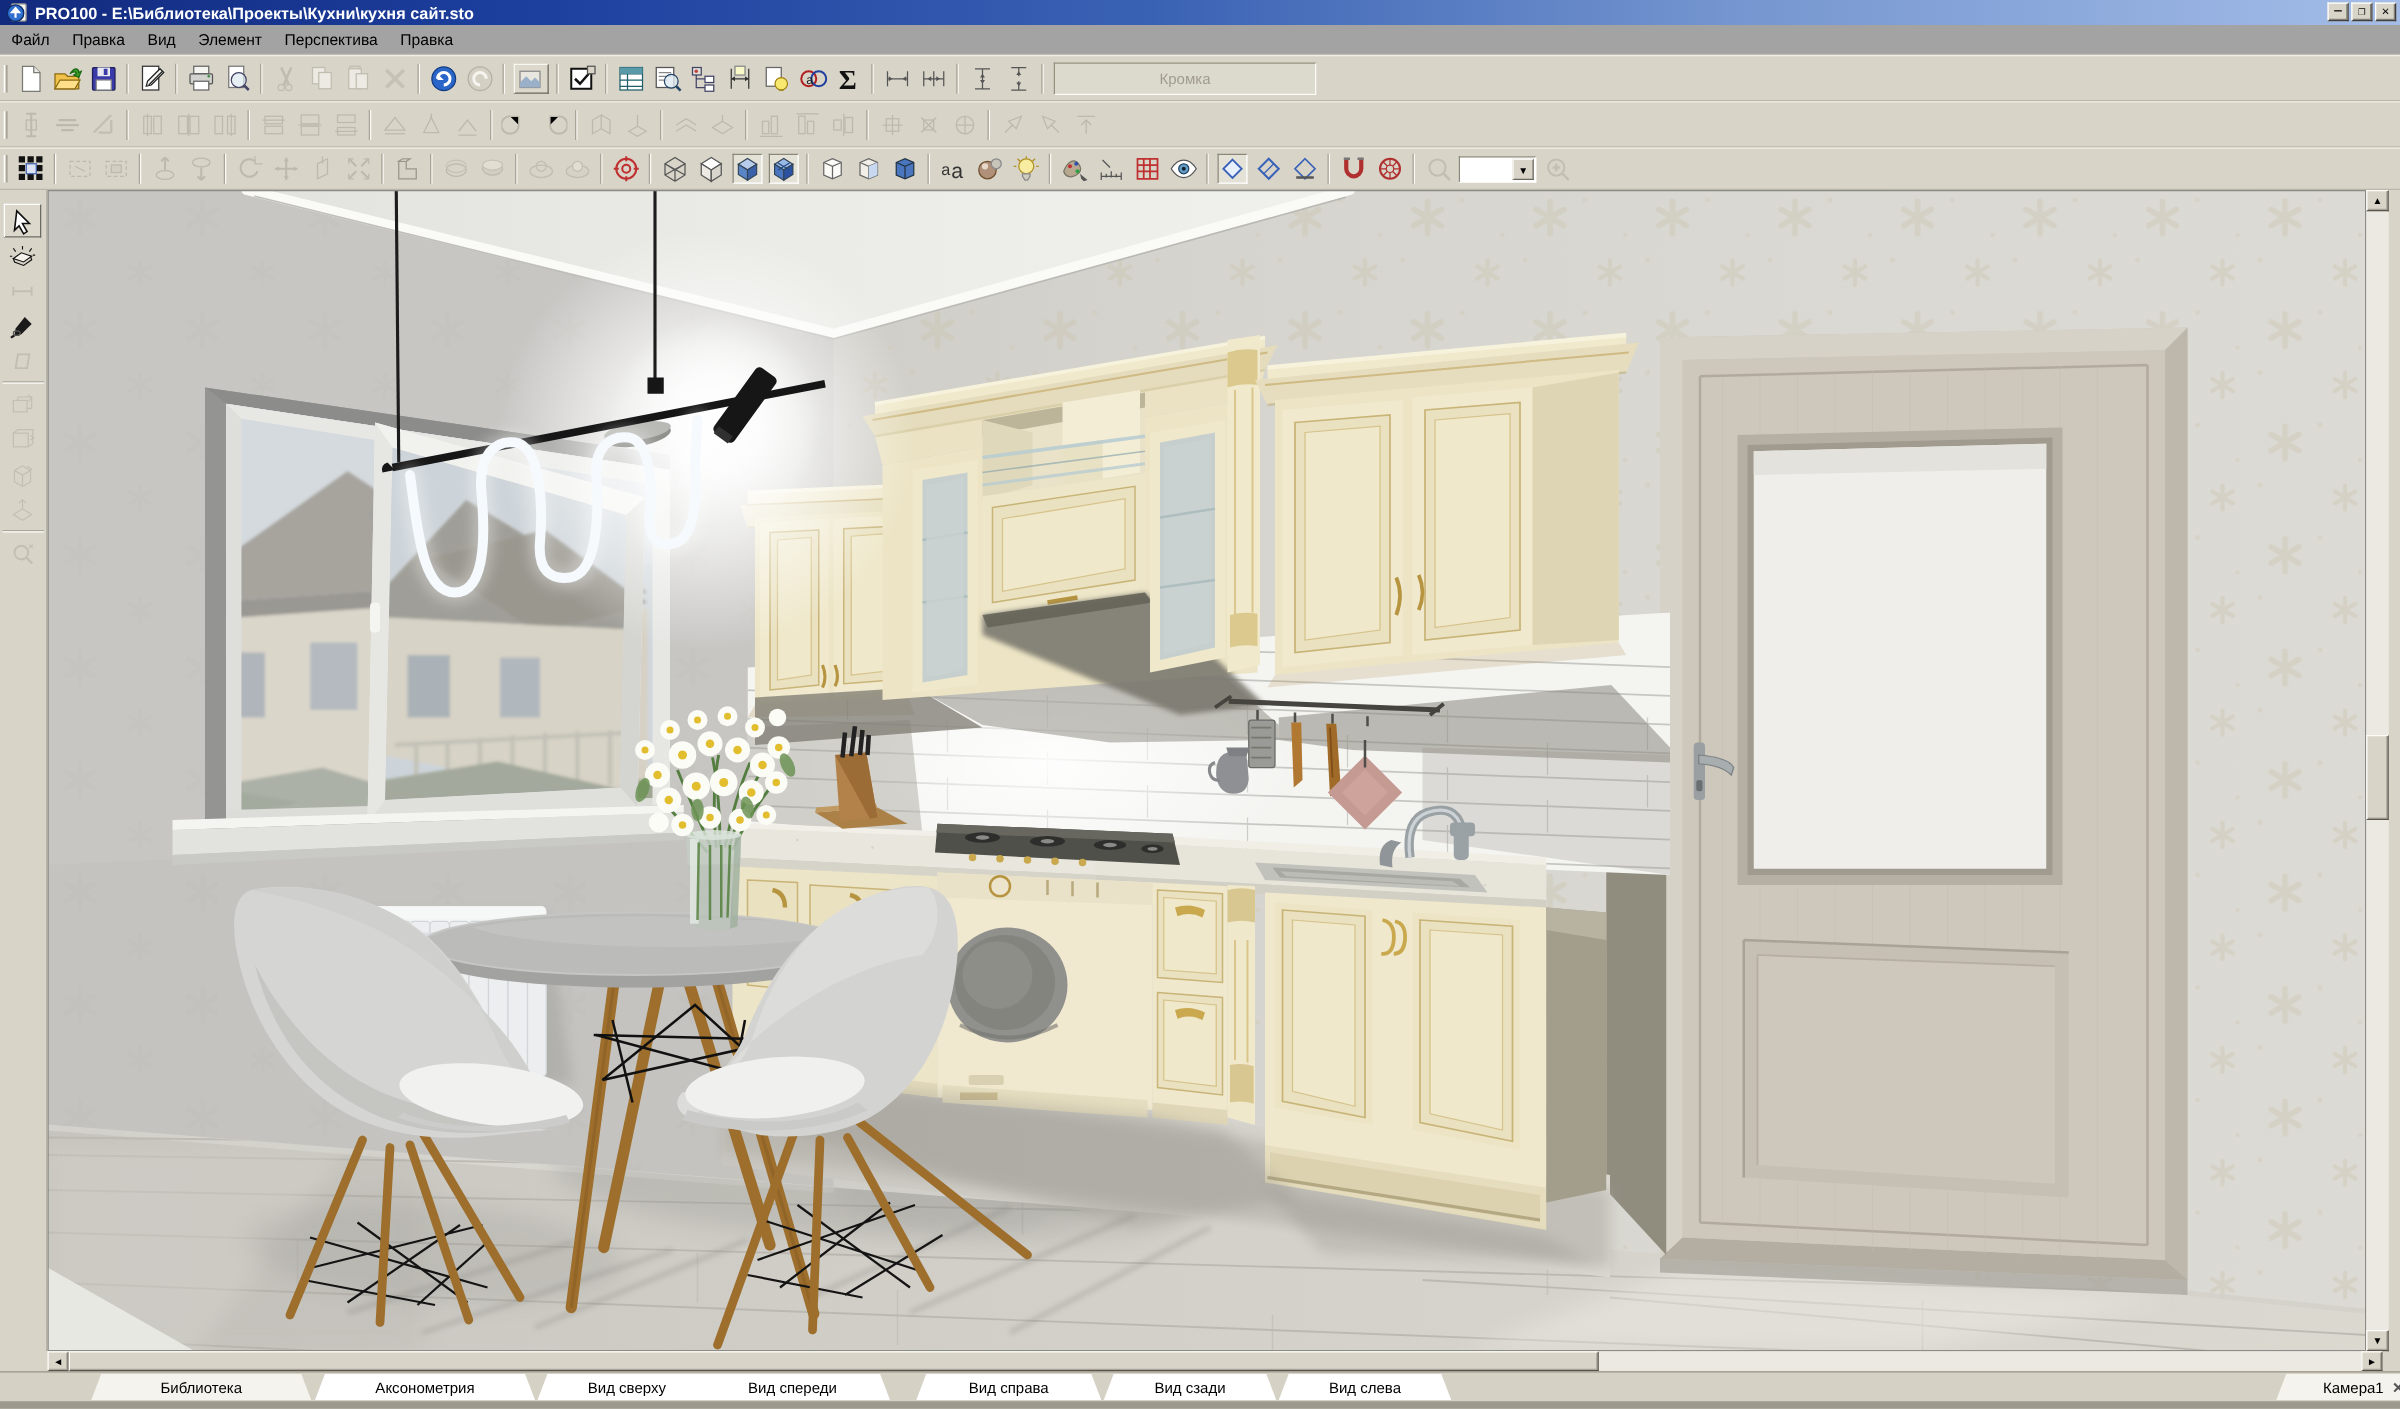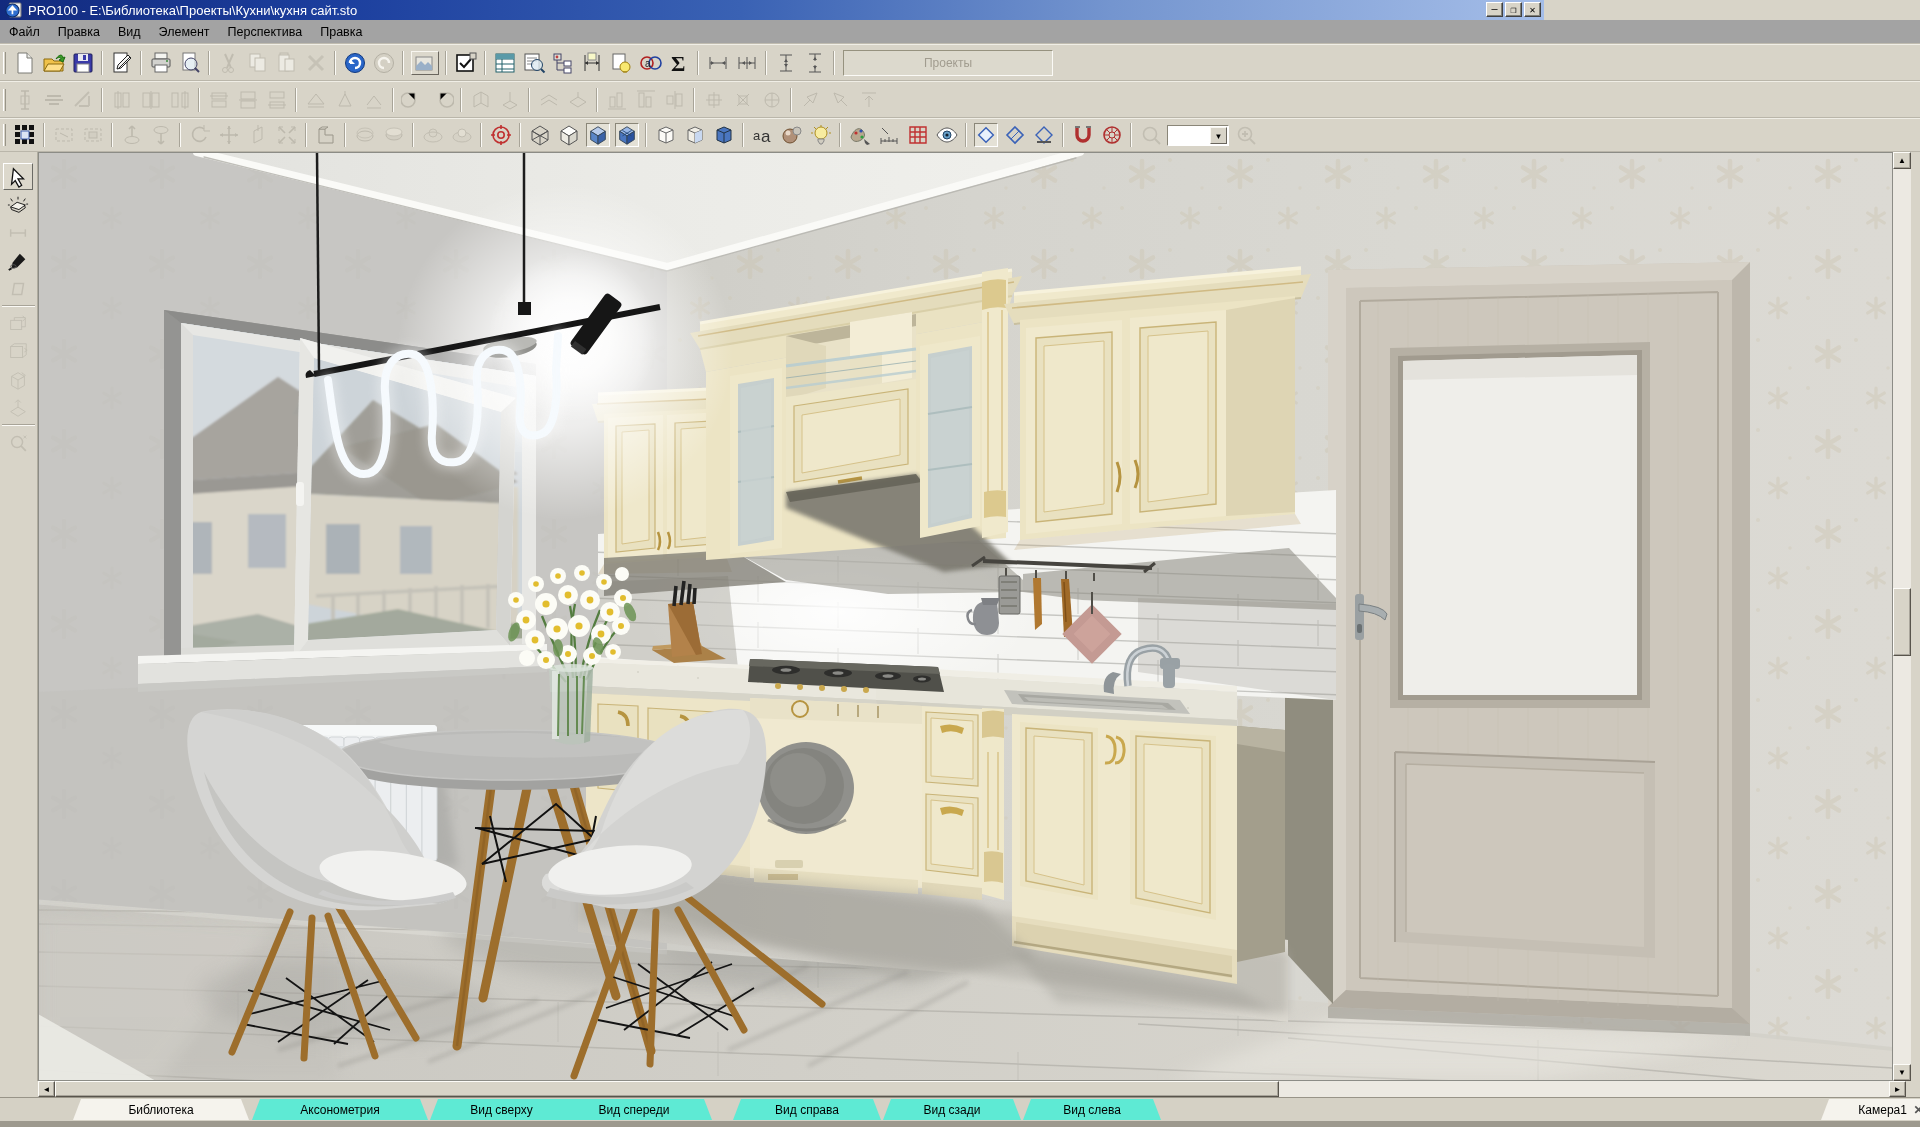--- a/index.html
+++ b/index.html
@@ -1,15 +1,15 @@
 <!DOCTYPE html>
 <html><head><meta charset="utf-8"><style>
 *{margin:0;padding:0;box-sizing:border-box}
 html,body{width:1920px;height:1127px;overflow:hidden;font-family:"Liberation Sans",sans-serif;background:#d8d4c8}
-#titlebar{position:absolute;left:0;top:0;width:1544px;height:20px;background:linear-gradient(90deg,#122a7e 0%,#1c3f9e 22%,#3a62b4 48%,#7495cf 72%,#a4bde8 100%);color:#fff;font-size:13px;font-weight:normal;display:flex;align-items:center;padding-left:3px}
+#titlebar{position:absolute;left:0;top:0;width:1920px;height:20px;background:linear-gradient(90deg,#122a7e 0%,#1c3f9e 22%,#3a62b4 48%,#7495cf 72%,#a4bde8 100%);color:#fff;font-size:13px;font-weight:bold;display:flex;align-items:center;padding-left:3px}
 #titlebar .ticon{width:17px;height:17px;margin:0 6px 0 2px}
 .winbtns{position:absolute;right:3px;top:2px;display:flex}
 .winbtn{width:17px;height:15px;background:#d8d4c8;border:1px solid #fff;border-right-color:#404040;border-bottom-color:#404040;box-shadow:inset -1px -1px 0 #808078;margin-left:2px;font-size:10px;color:#000;display:flex;align-items:center;justify-content:center;font-family:"Liberation Mono",monospace}
 #menubar{position:absolute;left:0;top:20px;width:1920px;height:24px;background:#a3a3a3;border-bottom:1px solid #c0bcb0;display:flex;align-items:center;font-size:12.5px;color:#000}
 #menubar span{padding:0 9px}
 .tb{position:absolute;left:0;width:1920px;background:#d8d4c8;border-top:1px solid #f0eee6;border-bottom:1px solid #bab6aa;display:flex;align-items:center}
 #tb1{top:44px;height:37px}
 #tb2{top:81px;height:37px}
 #tb3{top:118px;height:34px}
 .grip{width:3px;height:22px;border-left:1px solid #fff;border-right:1px solid #989488;margin:0 4px 0 3px}
@@ -20,21 +20,21 @@
 #lefttb{position:absolute;left:0;top:152px;width:38px;height:929px;background:#d8d4c8;border-right:1px solid #b0ac9f}
 .lti{width:30px;height:27px;margin:1px 3px;display:flex;align-items:center;justify-content:center}
 .lti.sel{border:1px solid #fff;border-right-color:#6a6a64;border-bottom-color:#6a6a64;background:#dcd8cc}
 .hsep{height:2px;border-top:1px solid #a8a498;border-bottom:1px solid #fbfaf6;margin:3px 2px}
 #scene{position:absolute;left:38px;top:152px;width:1855px;height:929px;display:block;background:#d9d8d2;outline:1px solid #8c8c86;outline-offset:-1px}
 #vscroll{position:absolute;left:1893px;top:152px;width:18px;height:929px;background:#ece9e2}
 #hscroll{position:absolute;left:38px;top:1081px;width:1868px;height:16px;background:#ece9e2}
 .sbtn{position:absolute;background:#d8d4c8;border:1px solid #fdfcf8;border-right-color:#58544c;border-bottom-color:#58544c;box-shadow:inset -1px -1px 0 #a8a49a;display:flex;align-items:center;justify-content:center;font-size:8px;color:#000}
 .sthumb{position:absolute;background:#d8d4c8;border:1px solid #fdfcf8;border-right-color:#58544c;border-bottom-color:#58544c;box-shadow:inset -1px -1px 0 #a8a49a}
 #tabs{position:absolute;left:0;top:1097px;width:1920px;height:24px;background:#d5d1c5;border-top:1px solid #989488;font-size:12px;color:#000}
-.tab{position:absolute;top:1px;height:21px;background:#5eead4;display:flex;align-items:center;padding:0 10px;clip-path:polygon(8px 0,calc(100% - 8px) 0,100% 100%,0 100%);filter:drop-shadow(1px 0 0 #8e8a80) drop-shadow(-1px 0 0 #fbfaf6) drop-shadow(0 -1px 0 #fbfaf6)}
+.tab{position:absolute;top:1px;height:21px;background:#ffffff;display:flex;align-items:center;padding:0 10px;clip-path:polygon(8px 0,calc(100% - 8px) 0,100% 100%,0 100%);filter:drop-shadow(1px 0 0 #8e8a80) drop-shadow(-1px 0 0 #fbfaf6) drop-shadow(0 -1px 0 #fbfaf6)}
 .tab.active{background:#f5f3ed;z-index:3}
 #status{position:absolute;left:0;top:1121px;width:1920px;height:6px;background:#9d998e}
 </style></head>
 <body>
 <div id="titlebar">
 <svg class="ticon" viewBox="0 0 16 16">
       <rect x="4" y="1" width="11" height="13" rx="1" fill="#f4f4f0" stroke="#888"></rect>
       <circle cx="7" cy="8" r="6.2" fill="#2f6fd0" stroke="#0c2a66"></circle>
       <path d="M7 11.5V5.2M7 4.2l-2.6 3h5.2z" stroke="#fff" stroke-width="1.6" fill="#fff"></path>
     </svg>
@@ -179,21 +179,21 @@
 <div class="sep"></div>
 <div class="ti"><svg viewBox="0 0 24 24">
         <path d="M6 4h12M6 20h12M12 4v16" stroke="#555"></path>
         <path d="M12 8l-2 3h4zM12 16l-2-3h4z" fill="#555"></path>
       </svg></div>
 <div class="ti"><svg viewBox="0 0 24 24">
         <path d="M6 3h12M6 21h12M12 3v7M12 14v7" stroke="#555"></path>
         <path d="M12 6l-2 3h4zM12 18l-2-3h4z" fill="#555"></path>
       </svg></div>
 <div class="sep"></div>
-<div style="width:210px;height:26px;margin-left:4px;background:#dcd9cd;border:1px solid #96927f;border-bottom-color:#fbfaf6;border-right-color:#fbfaf6;display:flex;align-items:center;justify-content:center;color:#a19c8f;font-size:12px">Проекты</div>
+<div style="width:210px;height:26px;margin-left:4px;background:#dcd9cd;border:1px solid #96927f;border-bottom-color:#fbfaf6;border-right-color:#fbfaf6;display:flex;align-items:center;justify-content:center;color:#a19c8f;font-size:12px">Кромка</div>
 </div>
 <div class="tb" id="tb2">
 <div class="grip"></div>
 <div class="ti"><svg viewBox="0 0 24 24">
         <path d="M12 3v18M8 3h8M8 21h8" stroke="#bdb9ad" stroke-width="1.6"></path>
         <rect x="8" y="8" width="8" height="8" fill="none" stroke="#bdb9ad"></rect>
       </svg></div>
 <div class="ti"><svg viewBox="0 0 24 24">
         <path d="M3 12h18M5 8h14M7 16h10" stroke="#bdb9ad" stroke-width="1.8"></path>
       </svg></div>

